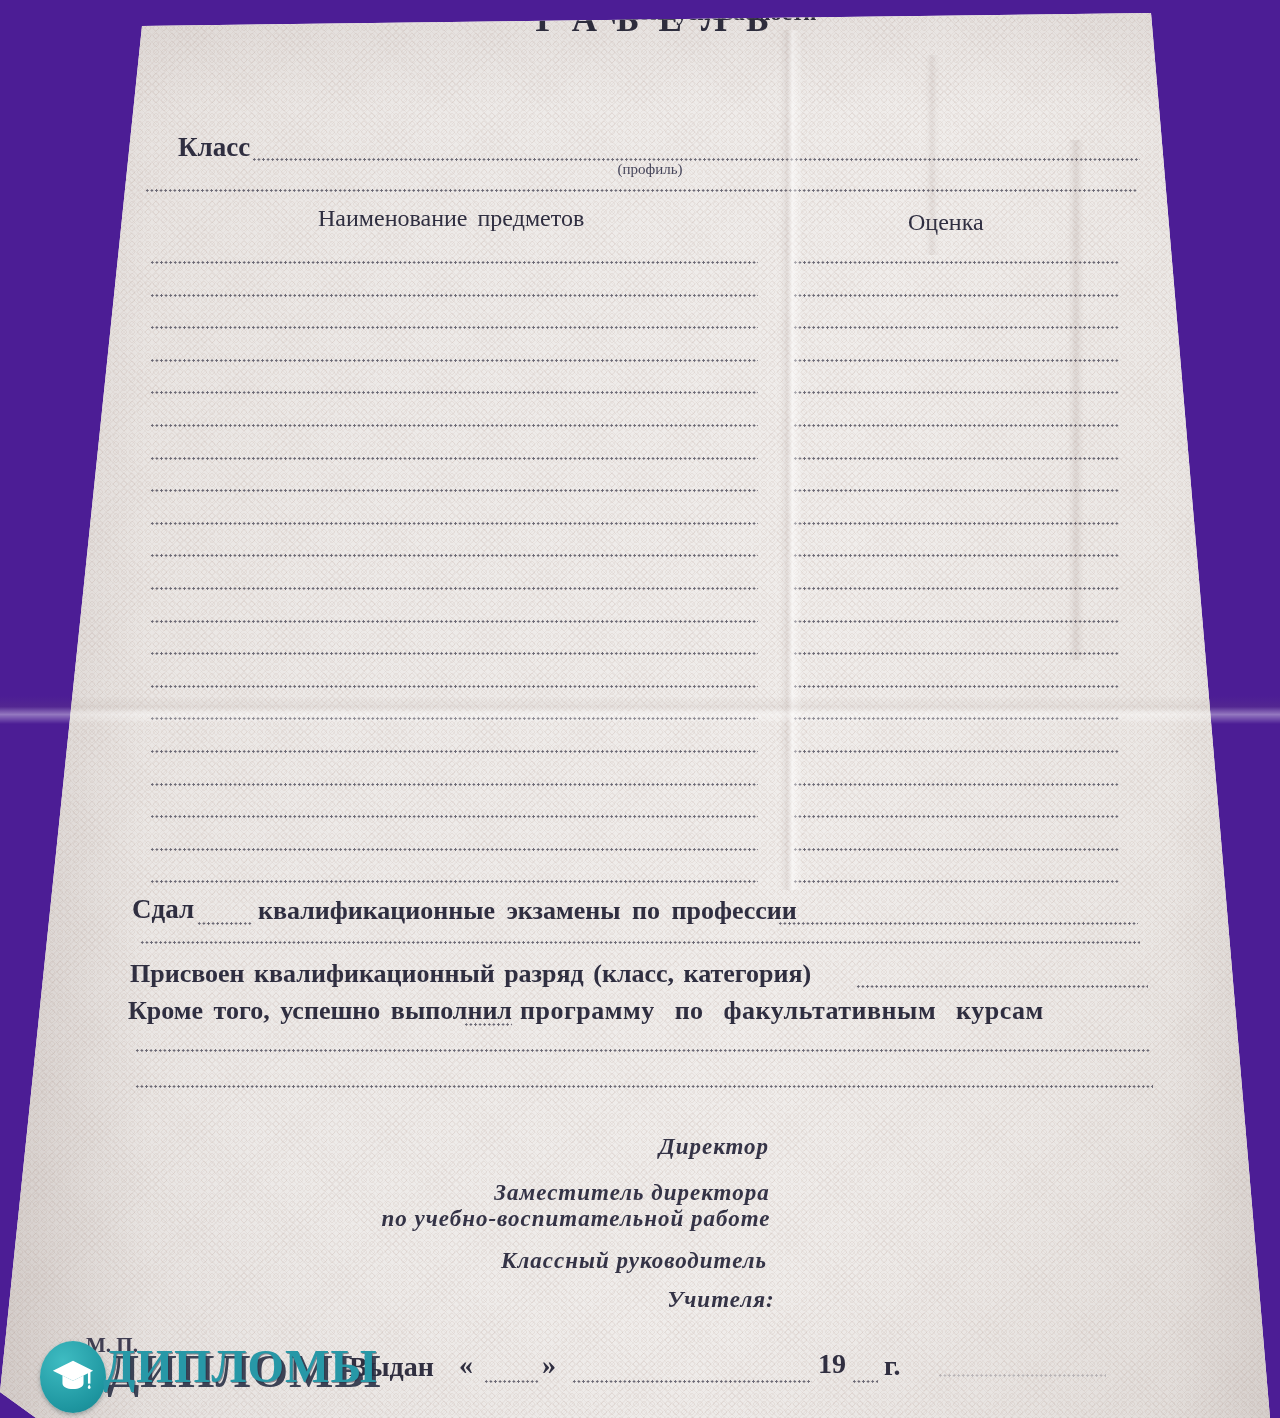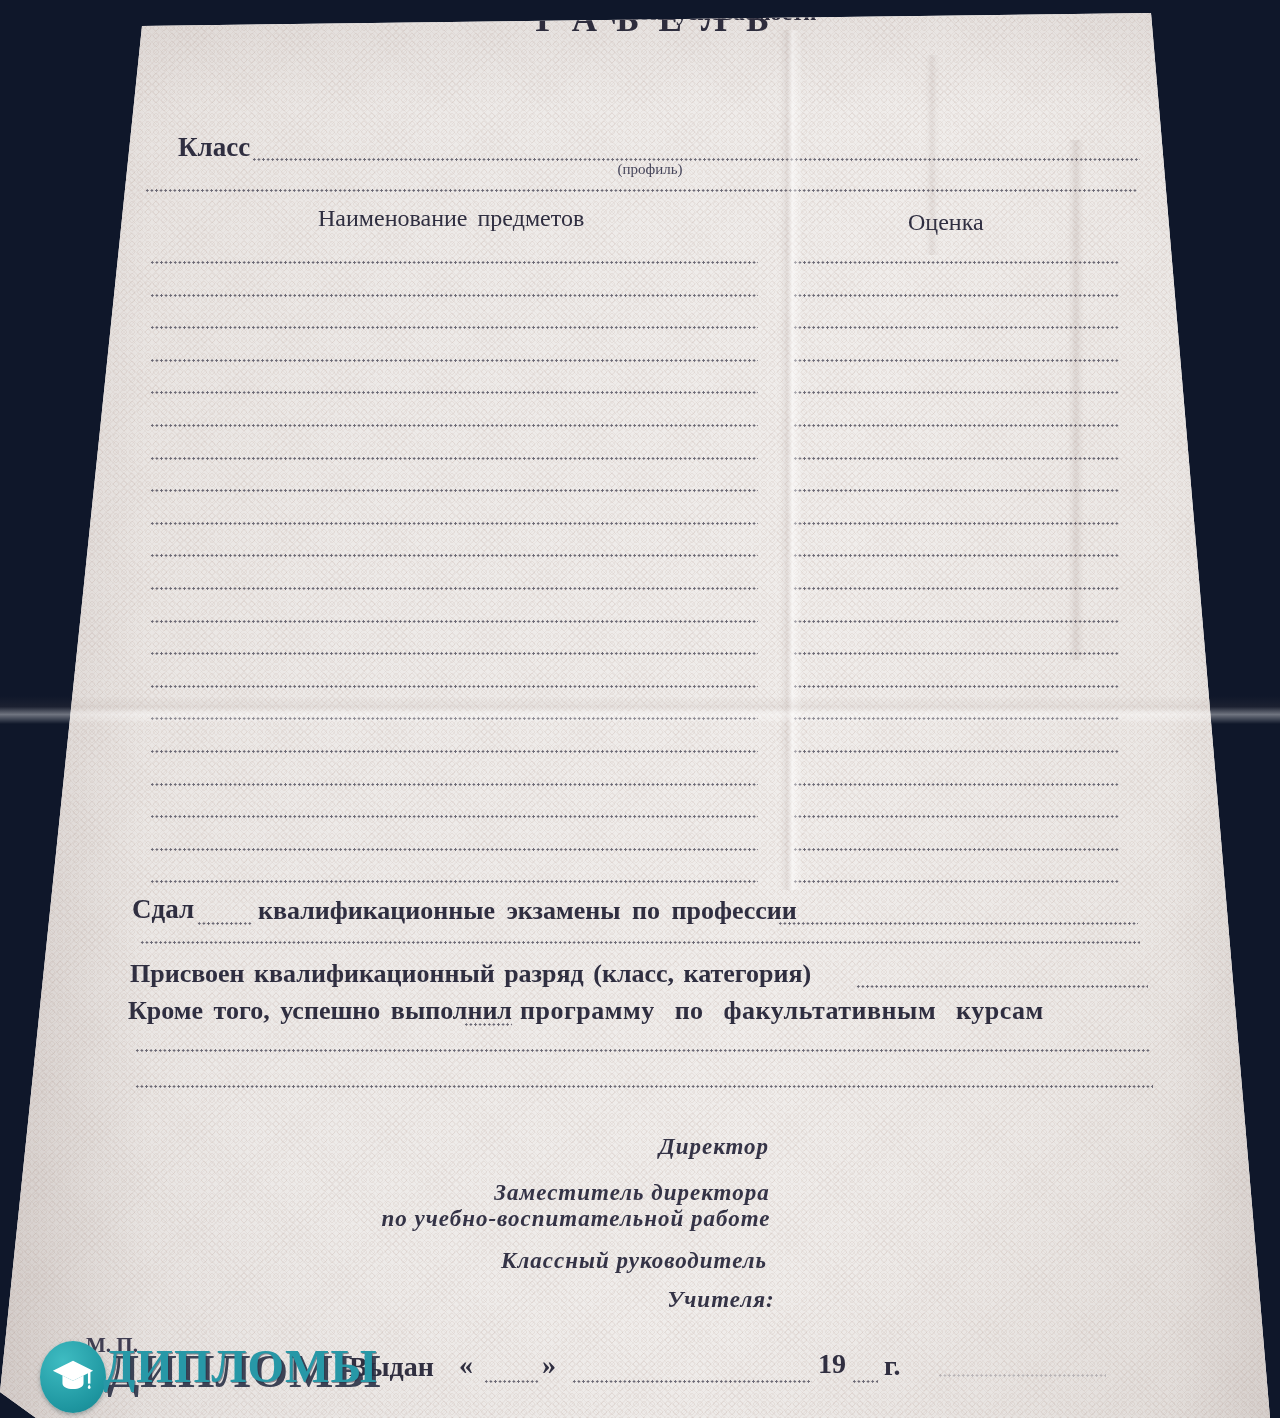--- a/index.html
+++ b/index.html
@@ -1,21 +1,21 @@
 <!DOCTYPE html>
 <html><head>
 <meta charset="utf-8">
 <style>
   html,body{margin:0;padding:0;}
   body{
     width:1280px;height:1418px;background:#ffffff;
     font-family:"Liberation Serif","DejaVu Serif",serif;
     color:#2f2e40;
   }
-  .canvas{position:relative;width:1280px;height:1418px;overflow:hidden;background:#0f172a;}
+  .canvas{position:relative;width:1280px;height:1418px;overflow:hidden;background:#4c1d95;}
   .page{
     position:absolute;inset:0;
     clip-path:polygon(142px 26px,1151px 13px,1270px 1418px,36px 1418px,0px 1392px);
     background-color:#ebe8e6;
     background-image:
       radial-gradient(circle 3px at 4px 4px, rgba(193,172,162,0) 1.8px, rgba(193,172,162,.30) 2.3px, rgba(193,172,162,0) 3px),
       repeating-linear-gradient(45deg, rgba(186,166,158,.11) 0 1px, transparent 1px 5px),
       repeating-linear-gradient(-45deg, rgba(186,166,158,.11) 0 1px, transparent 1px 5px),
       linear-gradient(100deg,#e6e1de,#edeae8 30%,#f0edeb 62%,#e8e4e1);
     background-size:8px 8px,auto,auto,auto;

